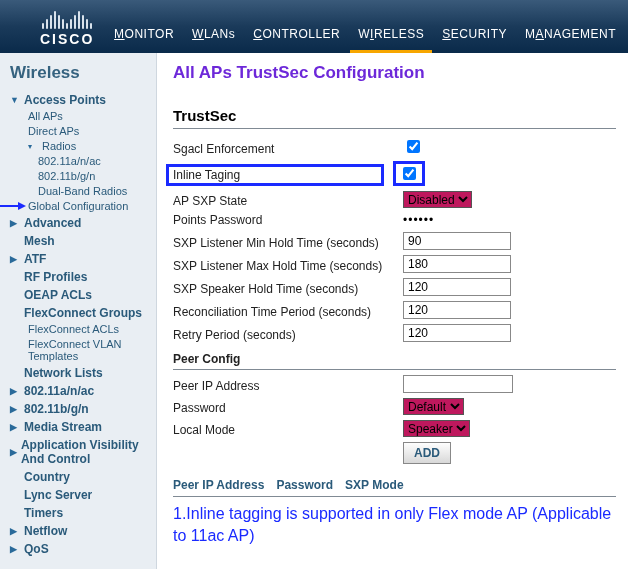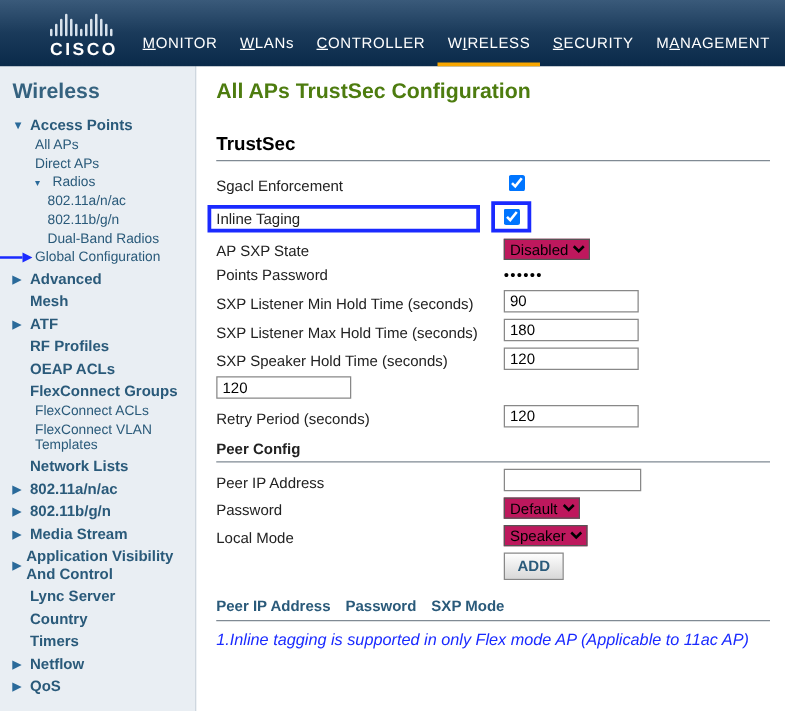--- a/index.html
+++ b/index.html
@@ -4,21 +4,21 @@
 <style>
   * { box-sizing: border-box; }
   body { margin: 0; font-family: Arial, Helvetica, sans-serif; font-size: 12px; background: #fff; width: 628px; }
   .header {
     height: 53px;
     background: linear-gradient(to bottom, #3a5a7a 0%, #1a3a5a 50%, #0a2a4a 100%);
     display: flex; align-items: flex-end;
     padding: 0 10px 0 0;
     position: relative;
   }
-  .logo-wrap { padding: 0 0 6px 40px; display: flex; flex-direction: column; align-items: flex-start; }
+  .logo-wrap { padding: 0 0 6px 40px; display: flex; flex-direction: column; align-items: center; }
   .cisco-bars { display: flex; gap: 2px; height: 18px; align-items: flex-end; margin-bottom: 2px; }
   .cisco-bars span { width: 2px; background: #d8e2ec; border-radius: 1px; }
   .b1{height:6px}.b2{height:10px}.b3{height:14px}.b4{height:18px}
   .cisco-text { color: #fff; font-weight: bold; letter-spacing: 2px; font-size: 14px; }
   .topnav { display: flex; margin-left: auto; padding-bottom: 6px; gap: 14px; }
   .topnav a { color: #fff; font-size: 12px; text-decoration: none; letter-spacing: 0.5px; padding: 4px 2px 6px 2px; position: relative; }
   .topnav a.active::after { content:""; position:absolute; left:-6px; right:-6px; bottom:-6px; height:3px; background:#f7a600; }
   .topnav a .ul { text-decoration: underline; }
   .main { display: flex; }
   .sidebar {
@@ -34,41 +34,41 @@
   .leaflist { list-style: none; padding: 0 0 0 18px; margin: 2px 0 4px 0; }
   .leaflist li { color: #2a5a7a; font-size: 11px; margin: 3px 0; display:flex; align-items:center; gap:4px; position:relative;}
   .leaflist .subtri { font-size: 8px; color:#2a6a9a; width:10px; display:inline-block;}
   .leaflist .sub2 { padding-left: 10px; }
   .global-conf { color:#2a5a7a; }
   .arrow-ind {
     position: absolute; left: -28px; top: 1px; width: 22px; height: 10px;
   }
   .arrow-ind svg { display:block; }
   .content { flex: 1; padding: 10px 12px 20px 16px; }
-  .page-title { color: #4d7c0f; font-size: 17px; font-weight: bold; margin: 0 0 18px 0; }
+  .page-title { color: #6d28d9; font-size: 17px; font-weight: bold; margin: 0 0 18px 0; }
   .section-title { color: #000000; font-size: 15px; font-weight: bold; border-bottom: 1px solid #808a94; padding: 6px 0 4px 0; margin: 0 0 8px 0; }
   .form-row { display: flex; align-items: flex-end; margin: 5px 0; }
   .form-row .lbl { width: 230px; color: #222; font-size: 12px; }
   .form-row .ctrl { }
   input[type=text], input[type=password] {
     border: 1px solid #888; height: 18px; padding: 1px 4px; font-size: 12px; width: 108px;
   }
   input.wide { width: 110px; }
   select { border: 1px solid #555; background:#be185d; font-size: 12px; height: 17px; }
   .hl-blue { border: 3px solid #1a2aff; display:inline-block; padding: 1px 6px 1px 4px; margin-left:-7px;}
   .hl-row .lbl span { }
   .hl-row .ctrl { margin-left: -3px;}
   .peer-hdr { border-bottom: 1px solid #808a94; color:#222; font-weight:bold; font-size:12px; padding: 4px 0 3px 0; margin-top: 6px;}
   .add-btn {
     background: linear-gradient(#fefefe,#d8d8d8); border:1px solid #888; color:#2a5a7a;
     font-weight:bold; padding: 3px 10px; font-size:12px; cursor:pointer;
   }
   .table-hdr { border-bottom:1px solid #808a94; padding:4px 0; margin-top:10px; display:flex; gap:12px;}
   .table-hdr span { color:#2a5a7a; font-weight:bold; font-size:12px;}
-  .notes { margin-top: 6px; color:#1a2aff; font-style: italic; font-size: 13px; line-height: 1.4; }
+  .notes { margin-top: 6px; color:#1a2aff; font-size: 16px; line-height: 1.4; }
 </style>
 </head>
 <body>
 
 <div class="header">
   <div class="logo-wrap">
     <div class="cisco-bars">
       <span class="b1"></span>
         <span class="b2"></span>
         <span class="b3"></span>
@@ -205,27 +205,27 @@
         </li>
       <li>
           <div class="node">
             <span class="tri">▶</span>
             <span>Application Visibility And Control</span>
           </div>
         </li>
       <li>
           <div class="node">
             <span class="tri"></span>
+            <span>Country</span>
+          </div>
+        </li>
+      <li>
+          <div class="node">
+            <span class="tri"></span>
             <span>Lync Server</span>
-          </div>
-        </li>
-      <li>
-          <div class="node">
-            <span class="tri"></span>
-            <span>Country</span>
           </div>
         </li>
       <li>
           <div class="node">
             <span class="tri"></span>
             <span>Timers</span>
           </div>
         </li>
       <li>
           <div class="node">
@@ -276,20 +276,21 @@
     </div>
     <div class="form-row">
       <div class="lbl">SXP Listener Max Hold Time (seconds)</div>
       <div class="ctrl"><input type="text" value="180" style=""></div>
     </div>
     <div class="form-row">
       <div class="lbl">SXP Speaker Hold Time (seconds)</div>
       <div class="ctrl"><input type="text" value="120" style=""></div>
     </div>
     <div class="form-row">
+      <div class="lbl">Reconciliation Time Period (seconds)</div>
       <div class="ctrl"><input type="text" value="120" style=""></div>
     </div>
     <div class="form-row">
       <div class="lbl">Retry Period (seconds)</div>
       <div class="ctrl"><input type="text" value="120" style=""></div>
     </div>
 
     <div class="peer-hdr">Peer Config</div>
 
     <div class="form-row">

